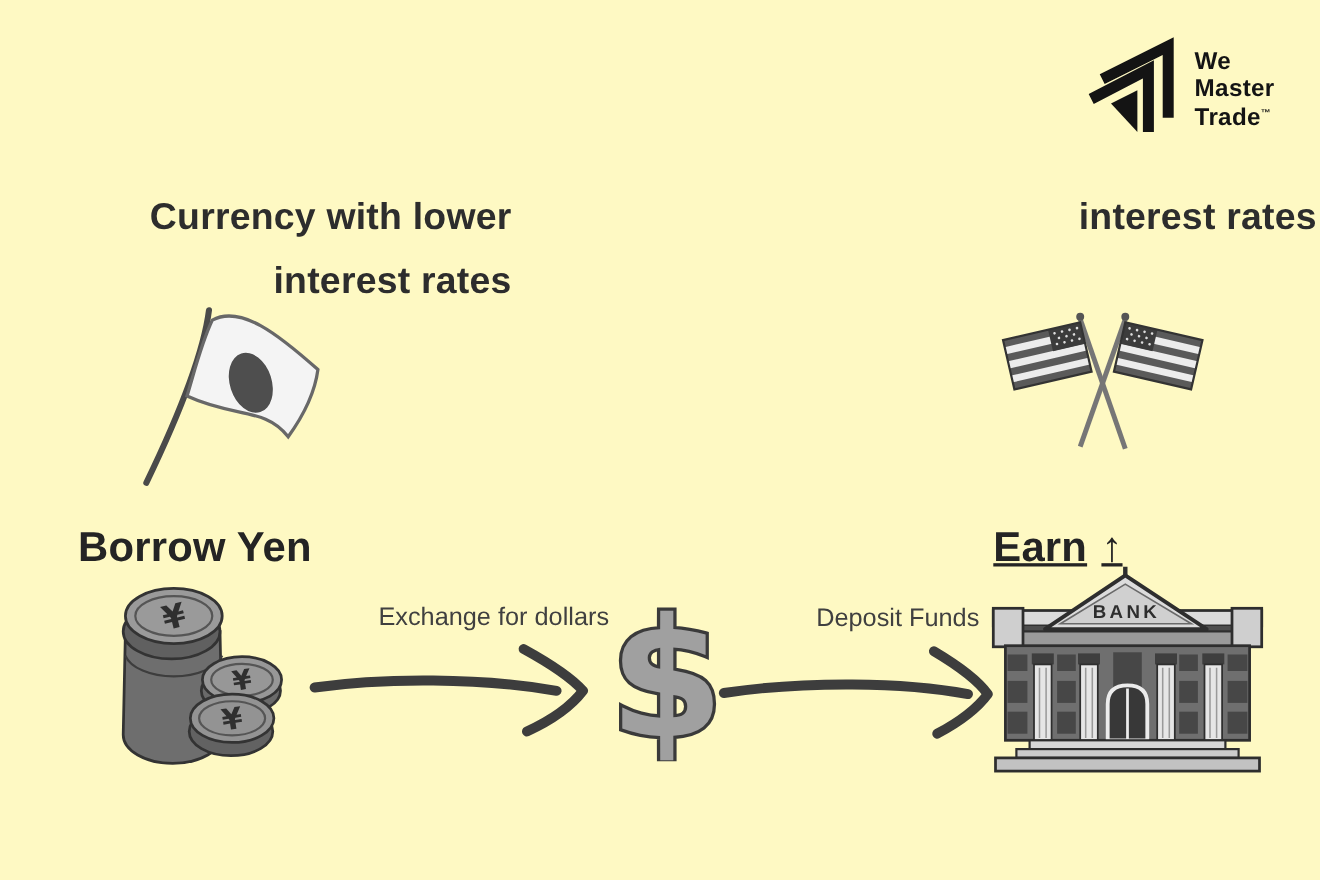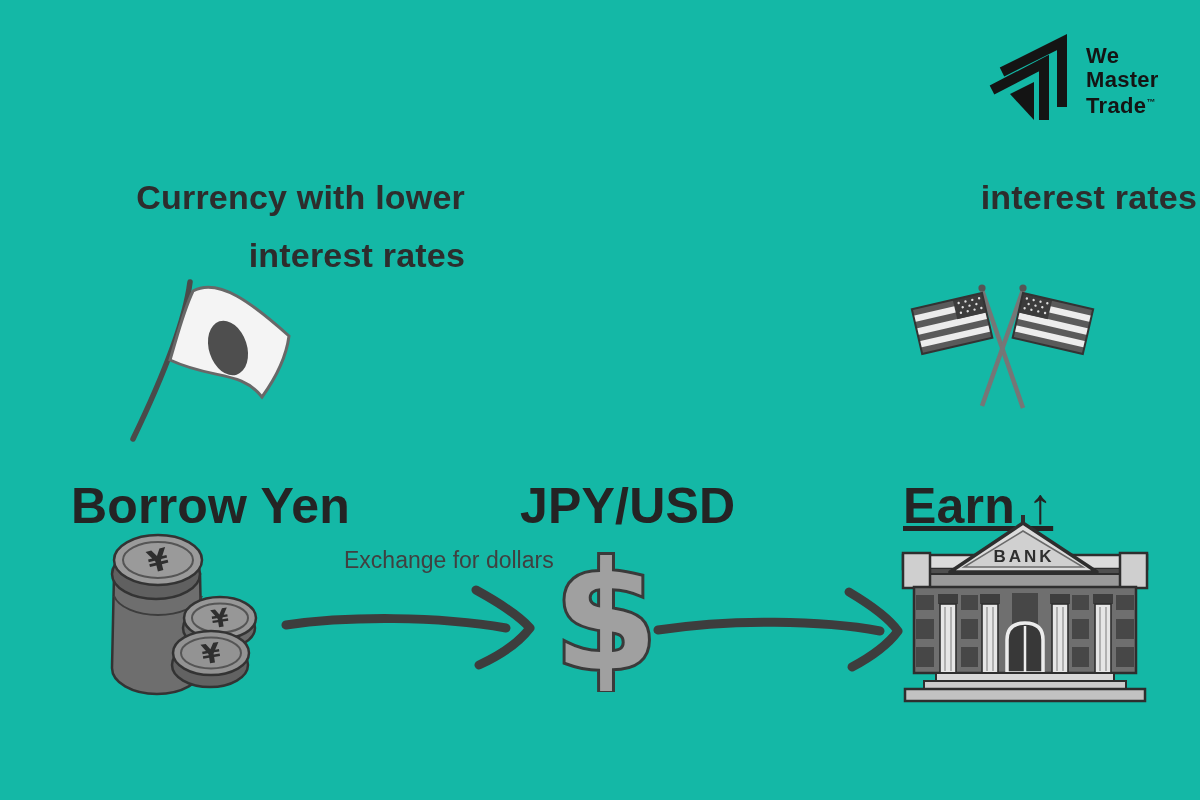--- a/index.html
+++ b/index.html
@@ -1,32 +1,32 @@
 <!DOCTYPE html>
 <html><head>
 <meta charset="utf-8">
 <style>
   html,body { margin:0; padding:0; background:#ffffff; }
   .stage {
-    position:relative; width:1200px; height:800px; background:#14b8a6;
+    position:relative; width:1200px; height:800px; background:#fef9c3;
     font-family:"Liberation Sans", sans-serif; overflow:hidden;
   }
   .abs { position:absolute; }
 
   
   .heading {
     position:absolute; font-weight:700; font-size:34px; line-height:58px;
     color:#2d2d2d; text-align:right; letter-spacing:0.2px;
   }
   #heading-left  { left:25px;  top:168px; width:440px; }
   #heading-right { left:757px; top:168px; width:440px; }
 
   
   .row-label {
-    position:absolute; font-weight:700; font-size:50px; color:#242424;
+    position:absolute; font-weight:700; font-size:38px; color:#242424;
     white-space:nowrap; letter-spacing:0.2px;
   }
   #label-borrow { left:71px;  top:477px; }
   #label-pair   { left:520px; top:477px; }
   #label-earn   { left:903px; top:477px; display:flex; align-items:flex-end;text-decoration:underline; }
   #label-earn .up-arrow { margin:-2px 1px 0 13px; font-weight:700; }
 
   
   .arrow-label {
     position:absolute; font-size:23px; color:#404040; white-space:nowrap;margin-left:42px;
@@ -126,21 +126,20 @@
         <circle cx="126" cy="26.5" r="1.2"></circle>
           <circle cx="133" cy="26.5" r="1.2"></circle>
           <circle cx="140" cy="26.5" r="1.2"></circle>
           <circle cx="147" cy="26.5" r="1.2"></circle>
       </g>
       <rect x="121" y="12" width="72" height="46" fill="none" stroke="#333" stroke-width="2"></rect>
     </g>
   </svg>
 
   <div id="label-borrow" class="row-label">Borrow Yen</div>
-  <div id="label-pair" class="row-label">JPY/USD</div>
   <div id="label-earn" class="row-label">
     <span>Earn</span>
     <span class="up-arrow">↑</span>
   </div>
 
   <svg id="yen-coins" class="abs" width="172" height="187" viewBox="0 0 172 187">
     <path d="M16,56 L14,150 A45,26 0 0 0 104,150 L102,56 Z" fill="#6e6e6e" stroke="#333" stroke-width="2.5"></path>
     <path d="M16,78 A45,24 0 0 0 104,78" fill="none" stroke="#3d3d3d" stroke-width="2"></path>
     <ellipse cx="58" cy="56" rx="44" ry="25" fill="#606060" stroke="#333" stroke-width="2.5"></ellipse>
     <ellipse cx="60" cy="42" rx="44" ry="25" fill="#9a9a9a" stroke="#333" stroke-width="2.5"></ellipse>
@@ -159,20 +158,21 @@
   <div id="label-exchange" class="arrow-label">Exchange for dollars</div>
   <svg id="arrow-exchange" class="abs" width="262" height="95" viewBox="0 0 262 95">
     <path d="M8,42 C70,33 160,33 228,45" fill="none" stroke="#3d3d3d" stroke-width="9" stroke-linecap="round"></path>
     <path d="M198,7 Q238,29 252,45 Q236,66 201,82" fill="none" stroke="#3d3d3d" stroke-width="9" stroke-linecap="round" stroke-linejoin="round"></path>
   </svg>
 
   <svg id="dollar-sign" class="abs" width="112" height="160" viewBox="0 0 112 160">
     <text x="56" y="137" font-family="DejaVu Sans, sans-serif" font-weight="bold" font-size="150" text-anchor="middle" fill="#a0a0a0" stroke="#3a3a3a" stroke-width="6" style="paint-order:stroke fill">$</text>
   </svg>
 
+  <div id="label-deposit" class="arrow-label">Deposit Funds</div>
   <svg id="arrow-deposit" class="abs" width="252" height="92" viewBox="0 0 252 92">
     <path d="M6,47 C80,36 170,37 228,48" fill="none" stroke="#3d3d3d" stroke-width="9" stroke-linecap="round"></path>
     <path d="M197,9 Q234,31 246,48 Q232,67 200,84" fill="none" stroke="#3d3d3d" stroke-width="9" stroke-linecap="round" stroke-linejoin="round"></path>
   </svg>
 
   <svg id="bank" class="abs" width="250" height="192" viewBox="0 0 250 192">
 
     <rect x="3" y="40" width="244" height="14" fill="#dcdcdc" stroke="#2e2e2e" stroke-width="2.5"></rect>
     <rect x="3" y="54" width="244" height="5" fill="#4f4f4f"></rect>
     <rect x="8" y="59" width="234" height="14" fill="#9a9a9a" stroke="#2e2e2e" stroke-width="2"></rect>

